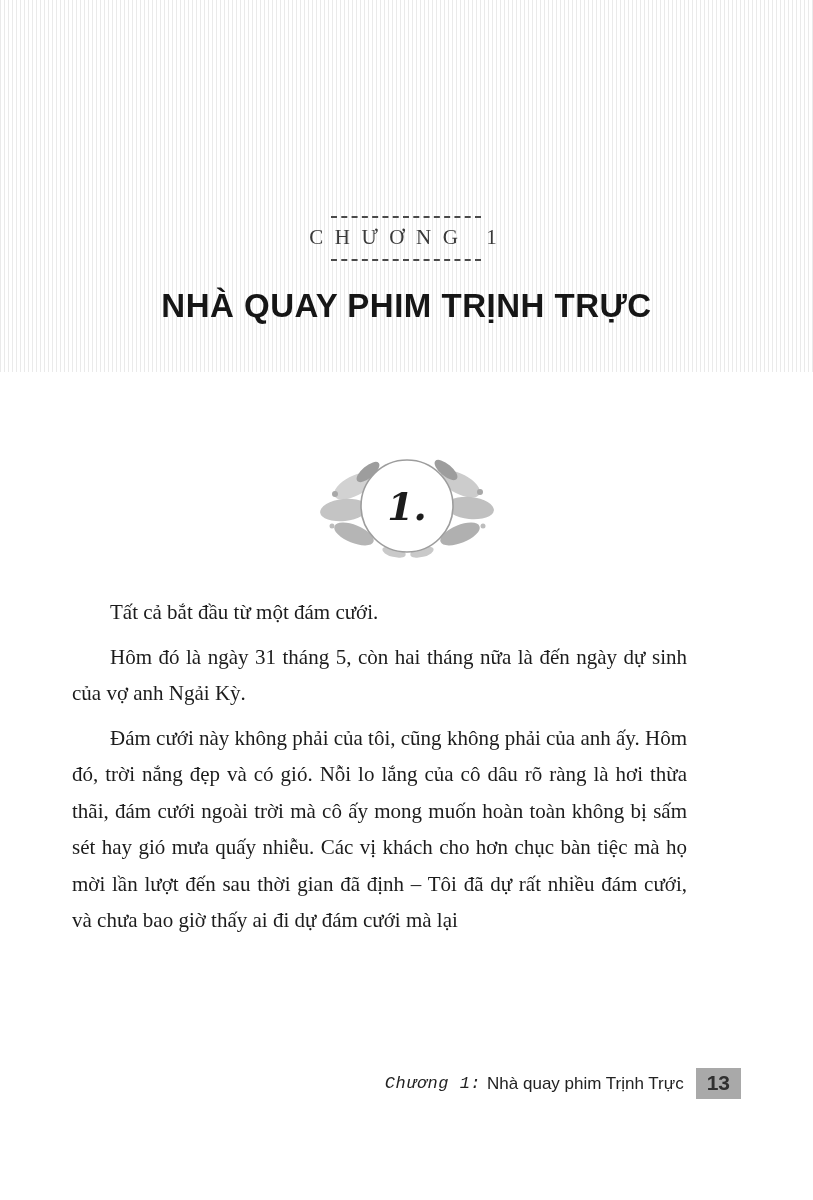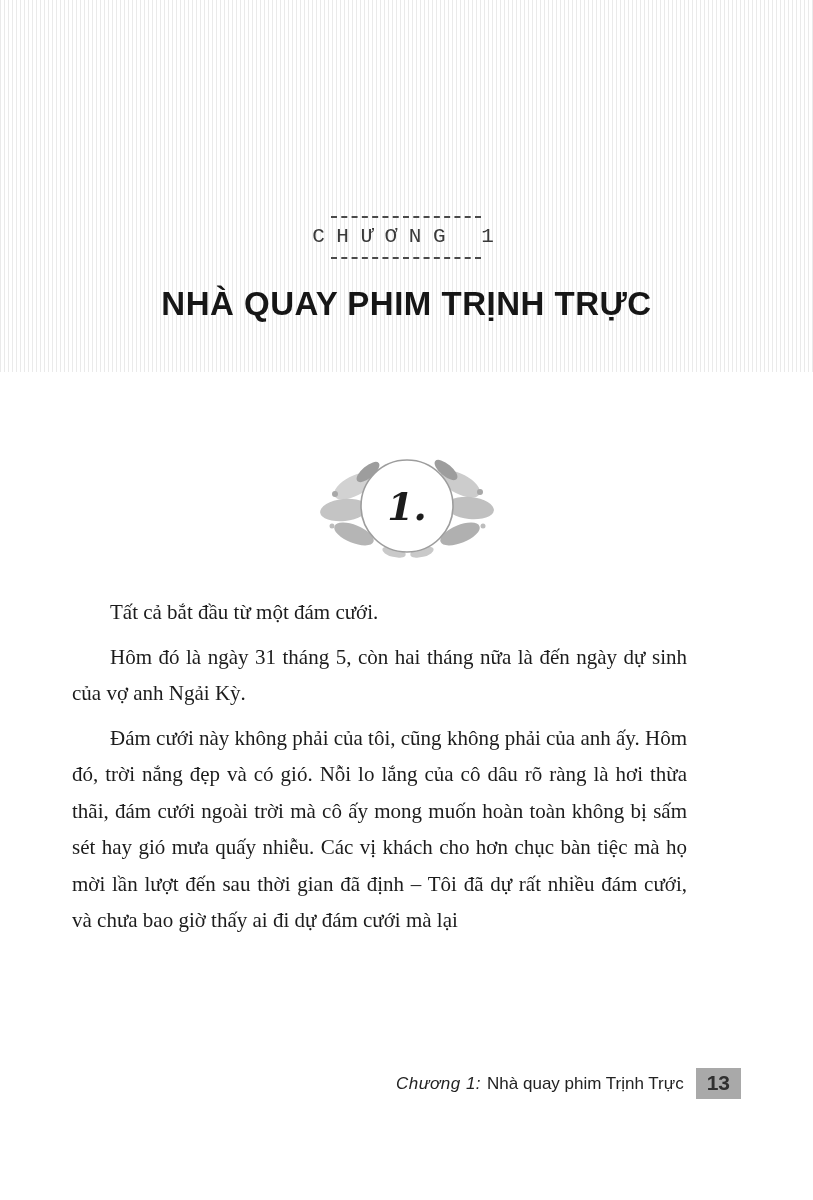--- a/index.html
+++ b/index.html
@@ -28,21 +28,21 @@
     text-align: center;
   }
   .chapter-block { display: inline-block; }
   .dash {
     width: 150px;
     height: 0;
     border-top: 2px dashed #4a4a4a;
     margin: 0 auto;
   }
   .chapter-label {
-    font-family: Liberation Mono, monospace;
+    font-family: Liberation Serif, serif;
     font-size: 21px;
     letter-spacing: 0.55em;
     text-indent: 0.55em;
     color: #3a3a3a;
     margin: 7px 7px 9px 0;
   }
   .title {
     font-family: "Liberation Sans", sans-serif;
     font-weight: bold;
     font-size: 33px;
@@ -77,21 +77,21 @@
   .footer {
     position: absolute;
     top: 1068px;
     right: 72px;
     font-family: "Liberation Sans", sans-serif;
     font-size: 17px;
     color: #222222;
     display: flex;
     align-items: center;
   }
-  .footer .ref { font-style: italic; margin-right: 6px; letter-spacing: 0.5px; }
+  .footer .ref { font-style: italic; margin-right: 6px; letter-spacing: 0.5px; font-family: Liberation Mono, monospace; }
   .page-badge {
     display: inline-block;
     margin-left: 12px;
     padding: 3px 11px 4px 11px;
     background: #a9a9a9;
     color: #303030;
     font-weight: bold;
     font-size: 21px;
   }
 </style>

